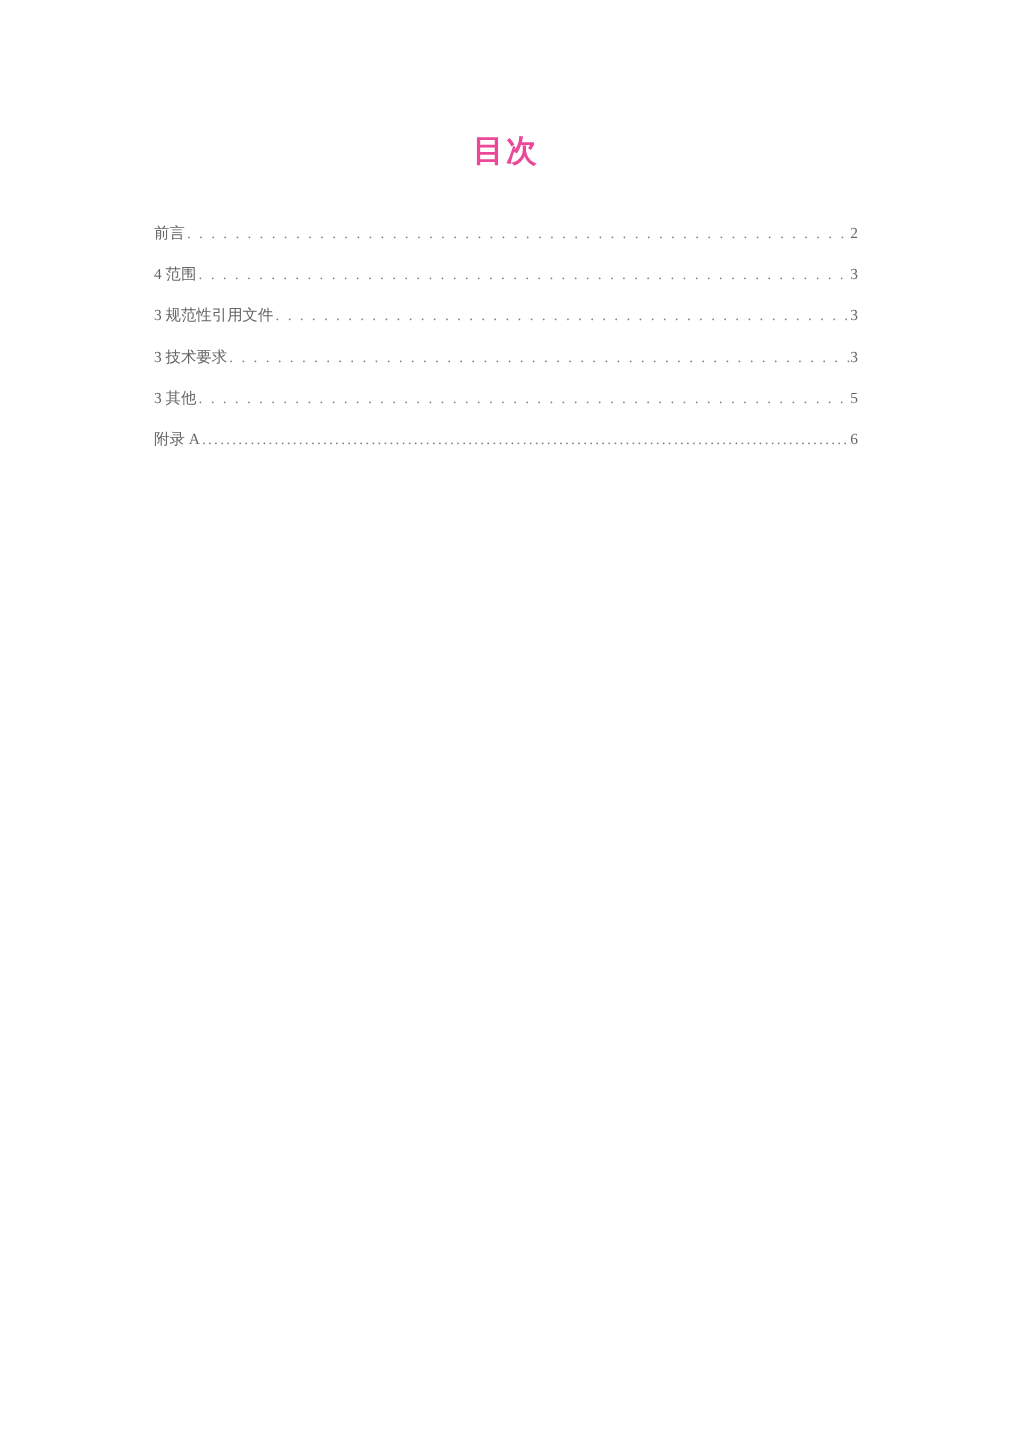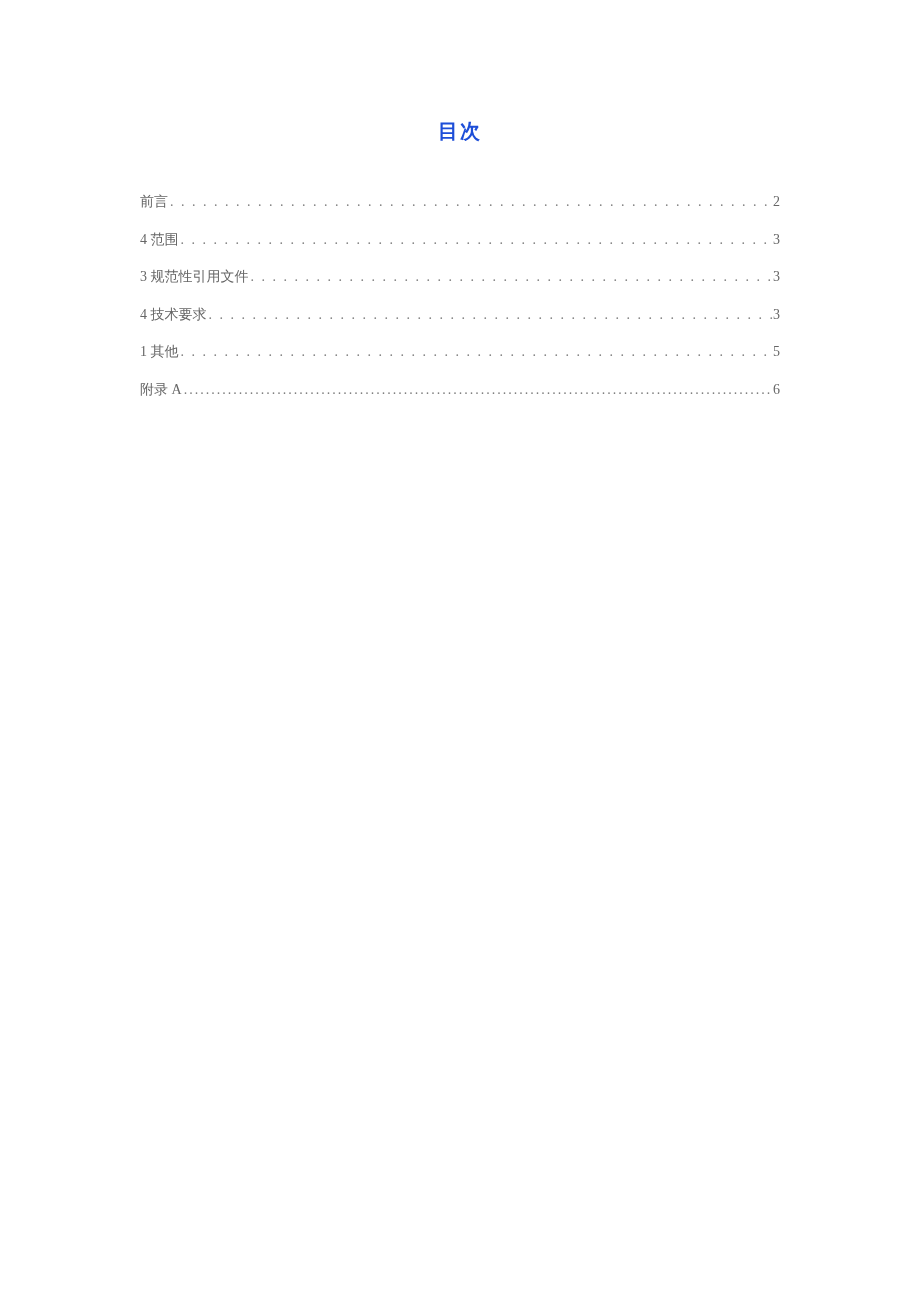--- a/index.html
+++ b/index.html
@@ -9,23 +9,23 @@
     }
     body {
       width: 920px;
       height: 1301px;
       background: #ffffff;
       font-family: "SimSun", "宋体", serif;
       padding-top: 118px;
     }
     .page-title {
       text-align: center;
-      font-size: 20px;
+      font-size: 28px;
       font-weight: bold;
-      color: #1d4ed8;
+      color: #ec4899;
       margin-bottom: 38px;
       letter-spacing: 2px;
     }
     .toc {
       width: 640px;
       margin: 0 auto;
     }
     .toc-row {
       display: flex;
       align-items: baseline;
@@ -66,26 +66,26 @@
     <span class="toc-label">4 范围</span>
     <span class="toc-leader">. . . . . . . . . . . . . . . . . . . . . . . . . . . . . . . . . . . . . . . . . . . . . . . . . . . . . . . . . . . . . . . . . . . . . . . . . . . . . . . . . . . . . . . . . . . . . . . . . . . . . . . . . . . . . . . . . . . . . . . . . . . .</span>
     <span class="toc-page">3</span>
   </div>
   <div class="toc-row">
     <span class="toc-label">3 规范性引用文件</span>
     <span class="toc-leader">. . . . . . . . . . . . . . . . . . . . . . . . . . . . . . . . . . . . . . . . . . . . . . . . . . . . . . . . . . . . . . . . . . . . . . . . . . . . . . . . . . . . . . . . . . . . . . . . . . . . . . . . . . . . . . . . . . . . . . . . . . . .</span>
     <span class="toc-page">3</span>
   </div>
   <div class="toc-row">
-    <span class="toc-label">4 技术要求</span>
+    <span class="toc-label">3 技术要求</span>
     <span class="toc-leader">. . . . . . . . . . . . . . . . . . . . . . . . . . . . . . . . . . . . . . . . . . . . . . . . . . . . . . . . . . . . . . . . . . . . . . . . . . . . . . . . . . . . . . . . . . . . . . . . . . . . . . . . . . . . . . . . . . . . . . . . . . . .</span>
     <span class="toc-page">3</span>
   </div>
   <div class="toc-row">
-    <span class="toc-label">1 其他</span>
+    <span class="toc-label">3 其他</span>
     <span class="toc-leader">. . . . . . . . . . . . . . . . . . . . . . . . . . . . . . . . . . . . . . . . . . . . . . . . . . . . . . . . . . . . . . . . . . . . . . . . . . . . . . . . . . . . . . . . . . . . . . . . . . . . . . . . . . . . . . . . . . . . . . . . . . . .</span>
     <span class="toc-page">5</span>
   </div>
   <div class="toc-row">
     <span class="toc-label">附录 A</span>
     <span class="toc-leader">.........................................................................................................................................................................................................................................................................</span>
     <span class="toc-page">6</span>
   </div>
 </div>
 

